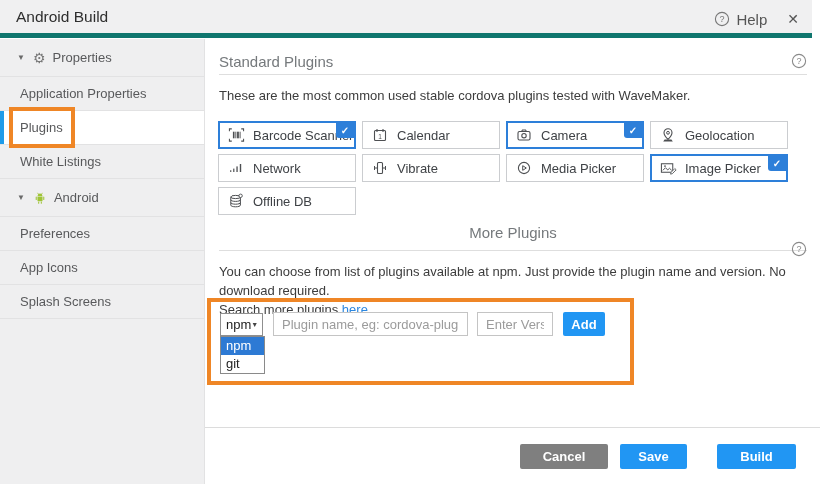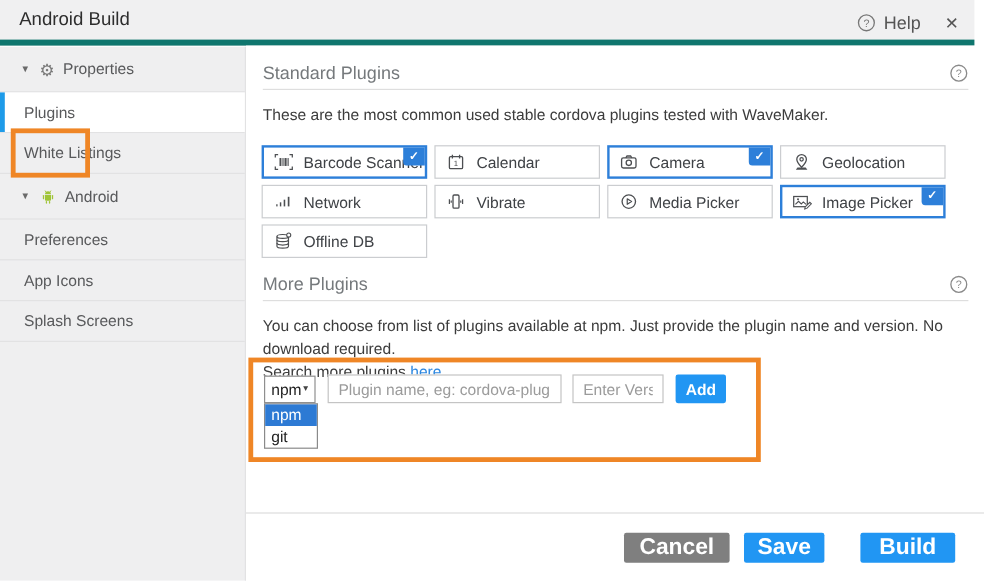--- a/index.html
+++ b/index.html
@@ -32,21 +32,21 @@
   .side-item .caret{ font-size:8px; color:#6a6a6a; margin-right:8px; }
   .side-item .side-icon{ margin-right:7px; display:flex; align-items:center; font-size:14px; color:#777; }
   .side-item.selected{ background:#fff; }
   .side-item.selected::before{ content:''; position:absolute; left:0; top:0; bottom:0; width:4px; background:#1e9be9; }
   
   .main{ position:absolute; left:205px; top:38px; width:615px; height:446px; background:#fff; }
   .sec-head{ position:absolute; left:14px; right:13px; height:27px; border-bottom:1px solid #dedede;
     display:flex; align-items:center; }
   .sec-head .sec-title{ font-size:15px; color:#75797c; }
   .sec-head .qmark{ margin-left:auto; display:flex; }
-  .sec1{ top:10px; } .sec2{ top:186px; }
+  .sec1{ top:10px; } .sec2{ top:186px;flex-direction:column; }
   .desc{ position:absolute; left:14px; right:20px; font-size:13px; color:#3c3c3c; line-height:19px; }
   .desc1{ top:48px; } .desc2{ top:224px; }
   .link{ color:var(--link); cursor:pointer; text-decoration:none; }
   
   .grid{ position:absolute; left:13px; top:83px; width:576px; display:flex; flex-wrap:wrap;
     column-gap:6px; row-gap:5px; }
   .plugin-btn{ position:relative; width:138px; height:28px; background:#fff; border:1px solid #cbcdd0;
     display:flex; align-items:center; padding-left:8px; gap:8px; cursor:pointer; }
   .plugin-btn.checked{ border:2px solid var(--selblue); padding-left:7px; }
   .p-icon{ display:flex; align-items:center; width:18px; justify-content:center; }
@@ -69,21 +69,21 @@
   .add-btn{ position:absolute; left:343px; top:0; width:42px; height:24px; background:var(--accent);
     color:#fff; border:none; border-radius:2px; font-size:13px; font-weight:bold; cursor:pointer;
     font-family:"Liberation Sans",sans-serif; }
   .opt-list{ position:absolute; left:15px; top:298px; width:45px; background:#fff;
     border:1px solid #8a8a8a; z-index:5; }
   .opt{ height:18px; line-height:18px; font-size:13px; padding-left:5px; color:#222; cursor:pointer; }
   .opt.hl{ background:#2d7ad4; color:#fff; }
   
   .footer-line{ position:absolute; left:0; right:0; top:389px; border-top:1px solid #dcdcdc; }
   .fbtn{ position:absolute; top:406px; height:25px; border:none; border-radius:2px; color:#fff;
-    font-size:19px; font-weight:bold; cursor:pointer; font-family:"Liberation Sans",sans-serif; }
+    font-size:13px; font-weight:bold; cursor:pointer; font-family:"Liberation Sans",sans-serif; }
   .btn-cancel{ left:315px; width:88px; background:var(--graybtn); }
   .btn-save{ left:415px; width:67px; background:var(--accent); }
   .btn-build{ left:512px; width:79px; background:var(--accent); }
   
   .anno{ position:absolute; border:4px solid var(--orange); z-index:10; pointer-events:none; }
   .anno1{ left:9px; top:107px; width:66px; height:41px; }
   .anno2{ left:207px; top:298px; width:427px; height:87px; }
 </style>
 </head>
 <body>
@@ -102,20 +102,24 @@
   </div>
 </div>
 
 <div class="sidebar" id="sidebar">
   <div class="side-item group">
     <span class="caret">▼</span>
     <span class="side-icon">⚙</span>
     <span class="side-label">Properties</span>
   </div>
 
+  <div class="side-item">
+
+    <span class="side-label">Application Properties</span>
+  </div>
 
   <div class="side-item selected">
 
     <span class="side-label">Plugins</span>
   </div>
 
   <div class="side-item">
 
     <span class="side-label">White Listings</span>
   </div>

